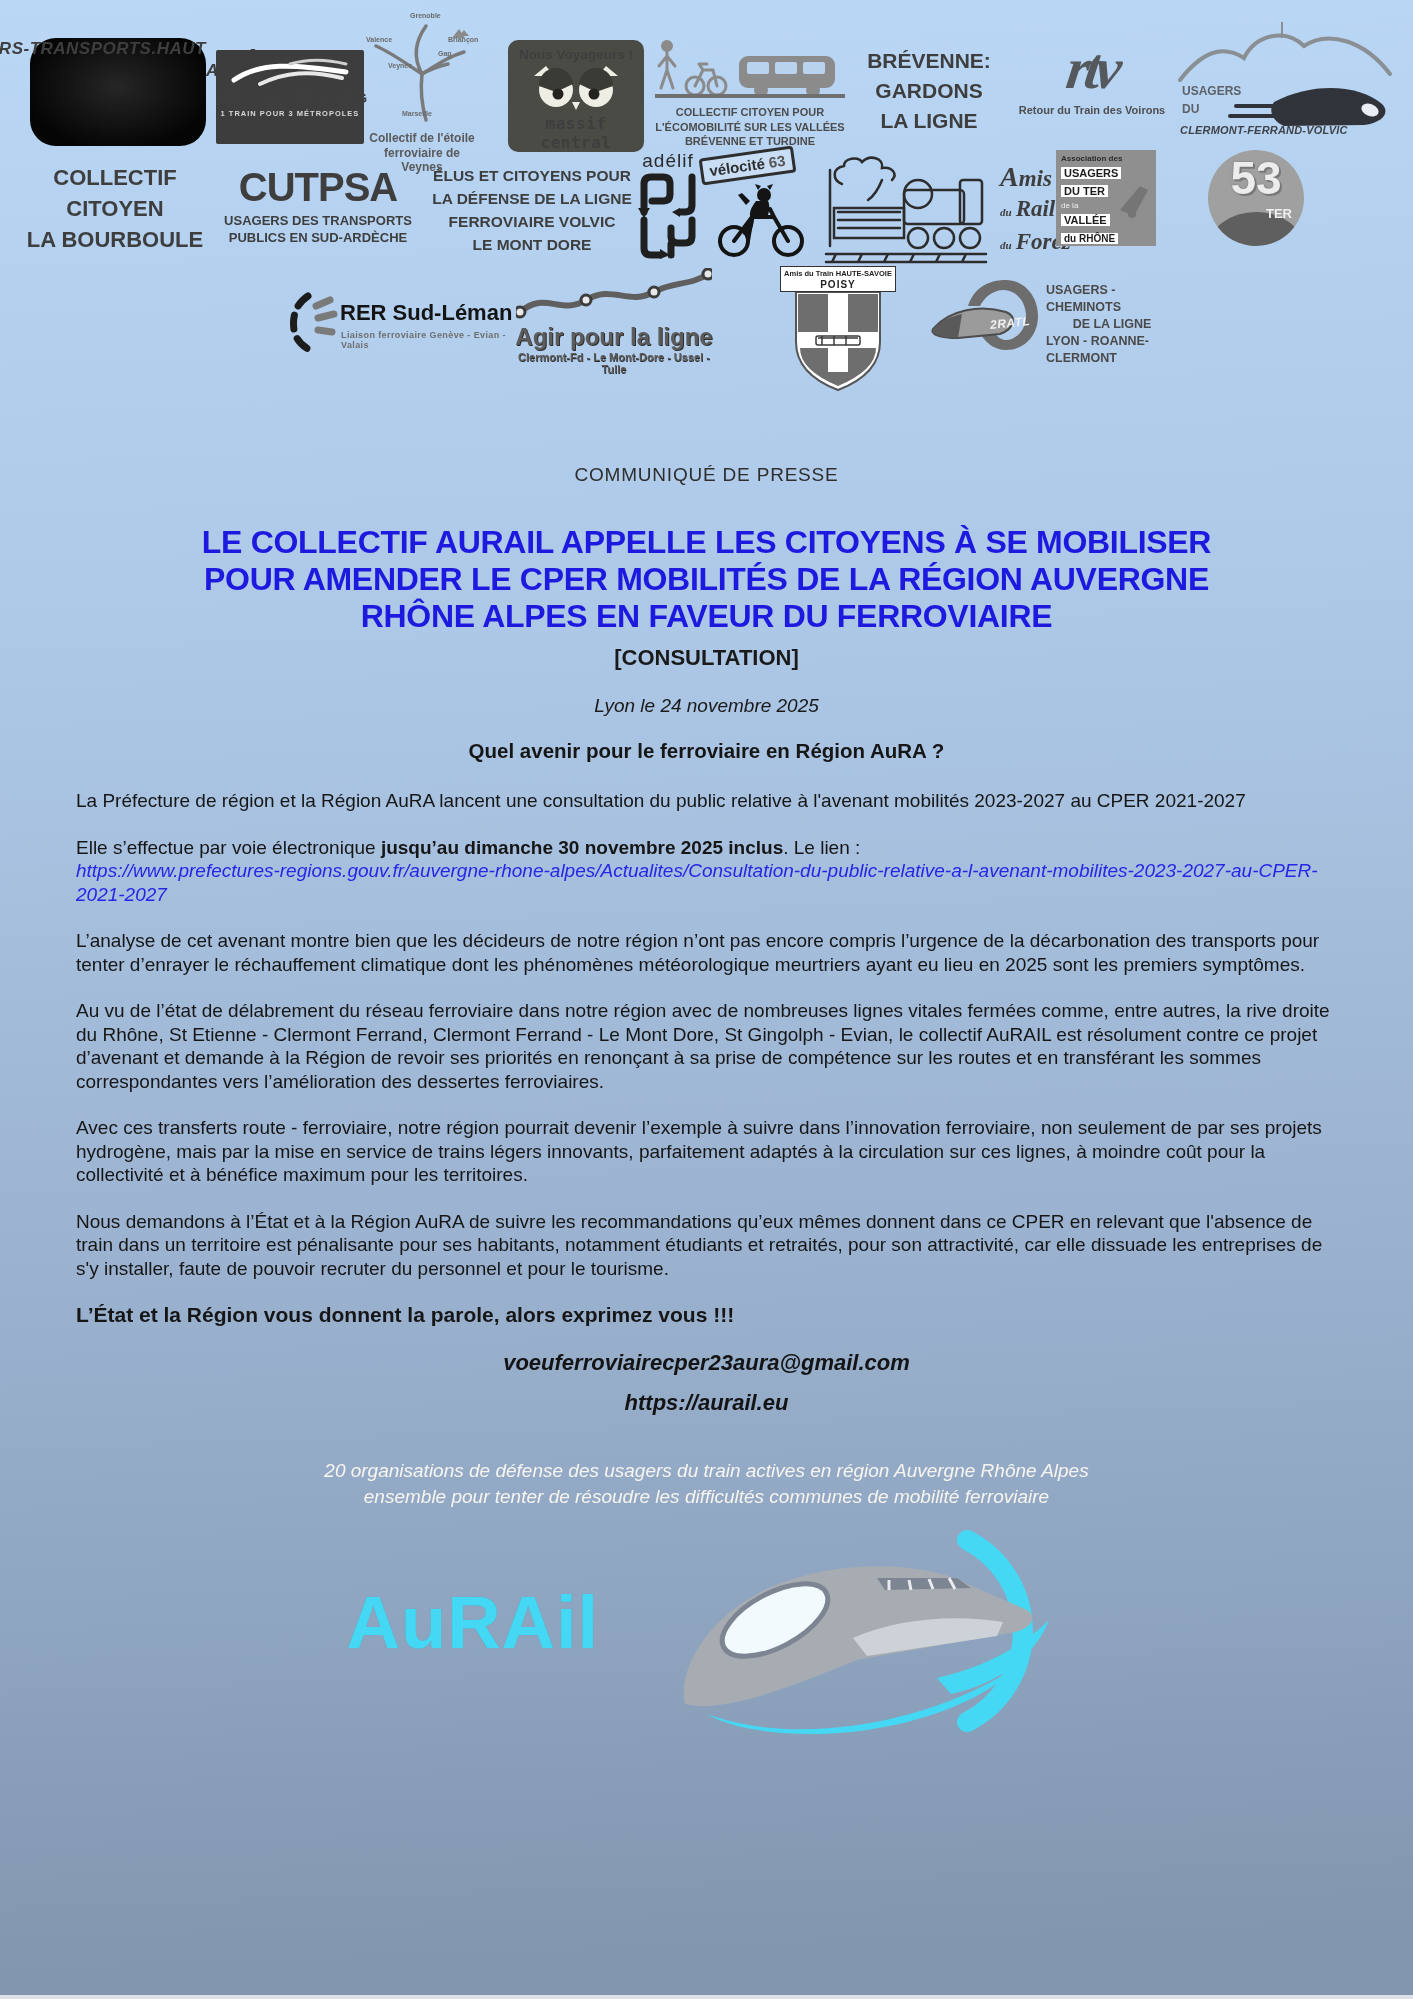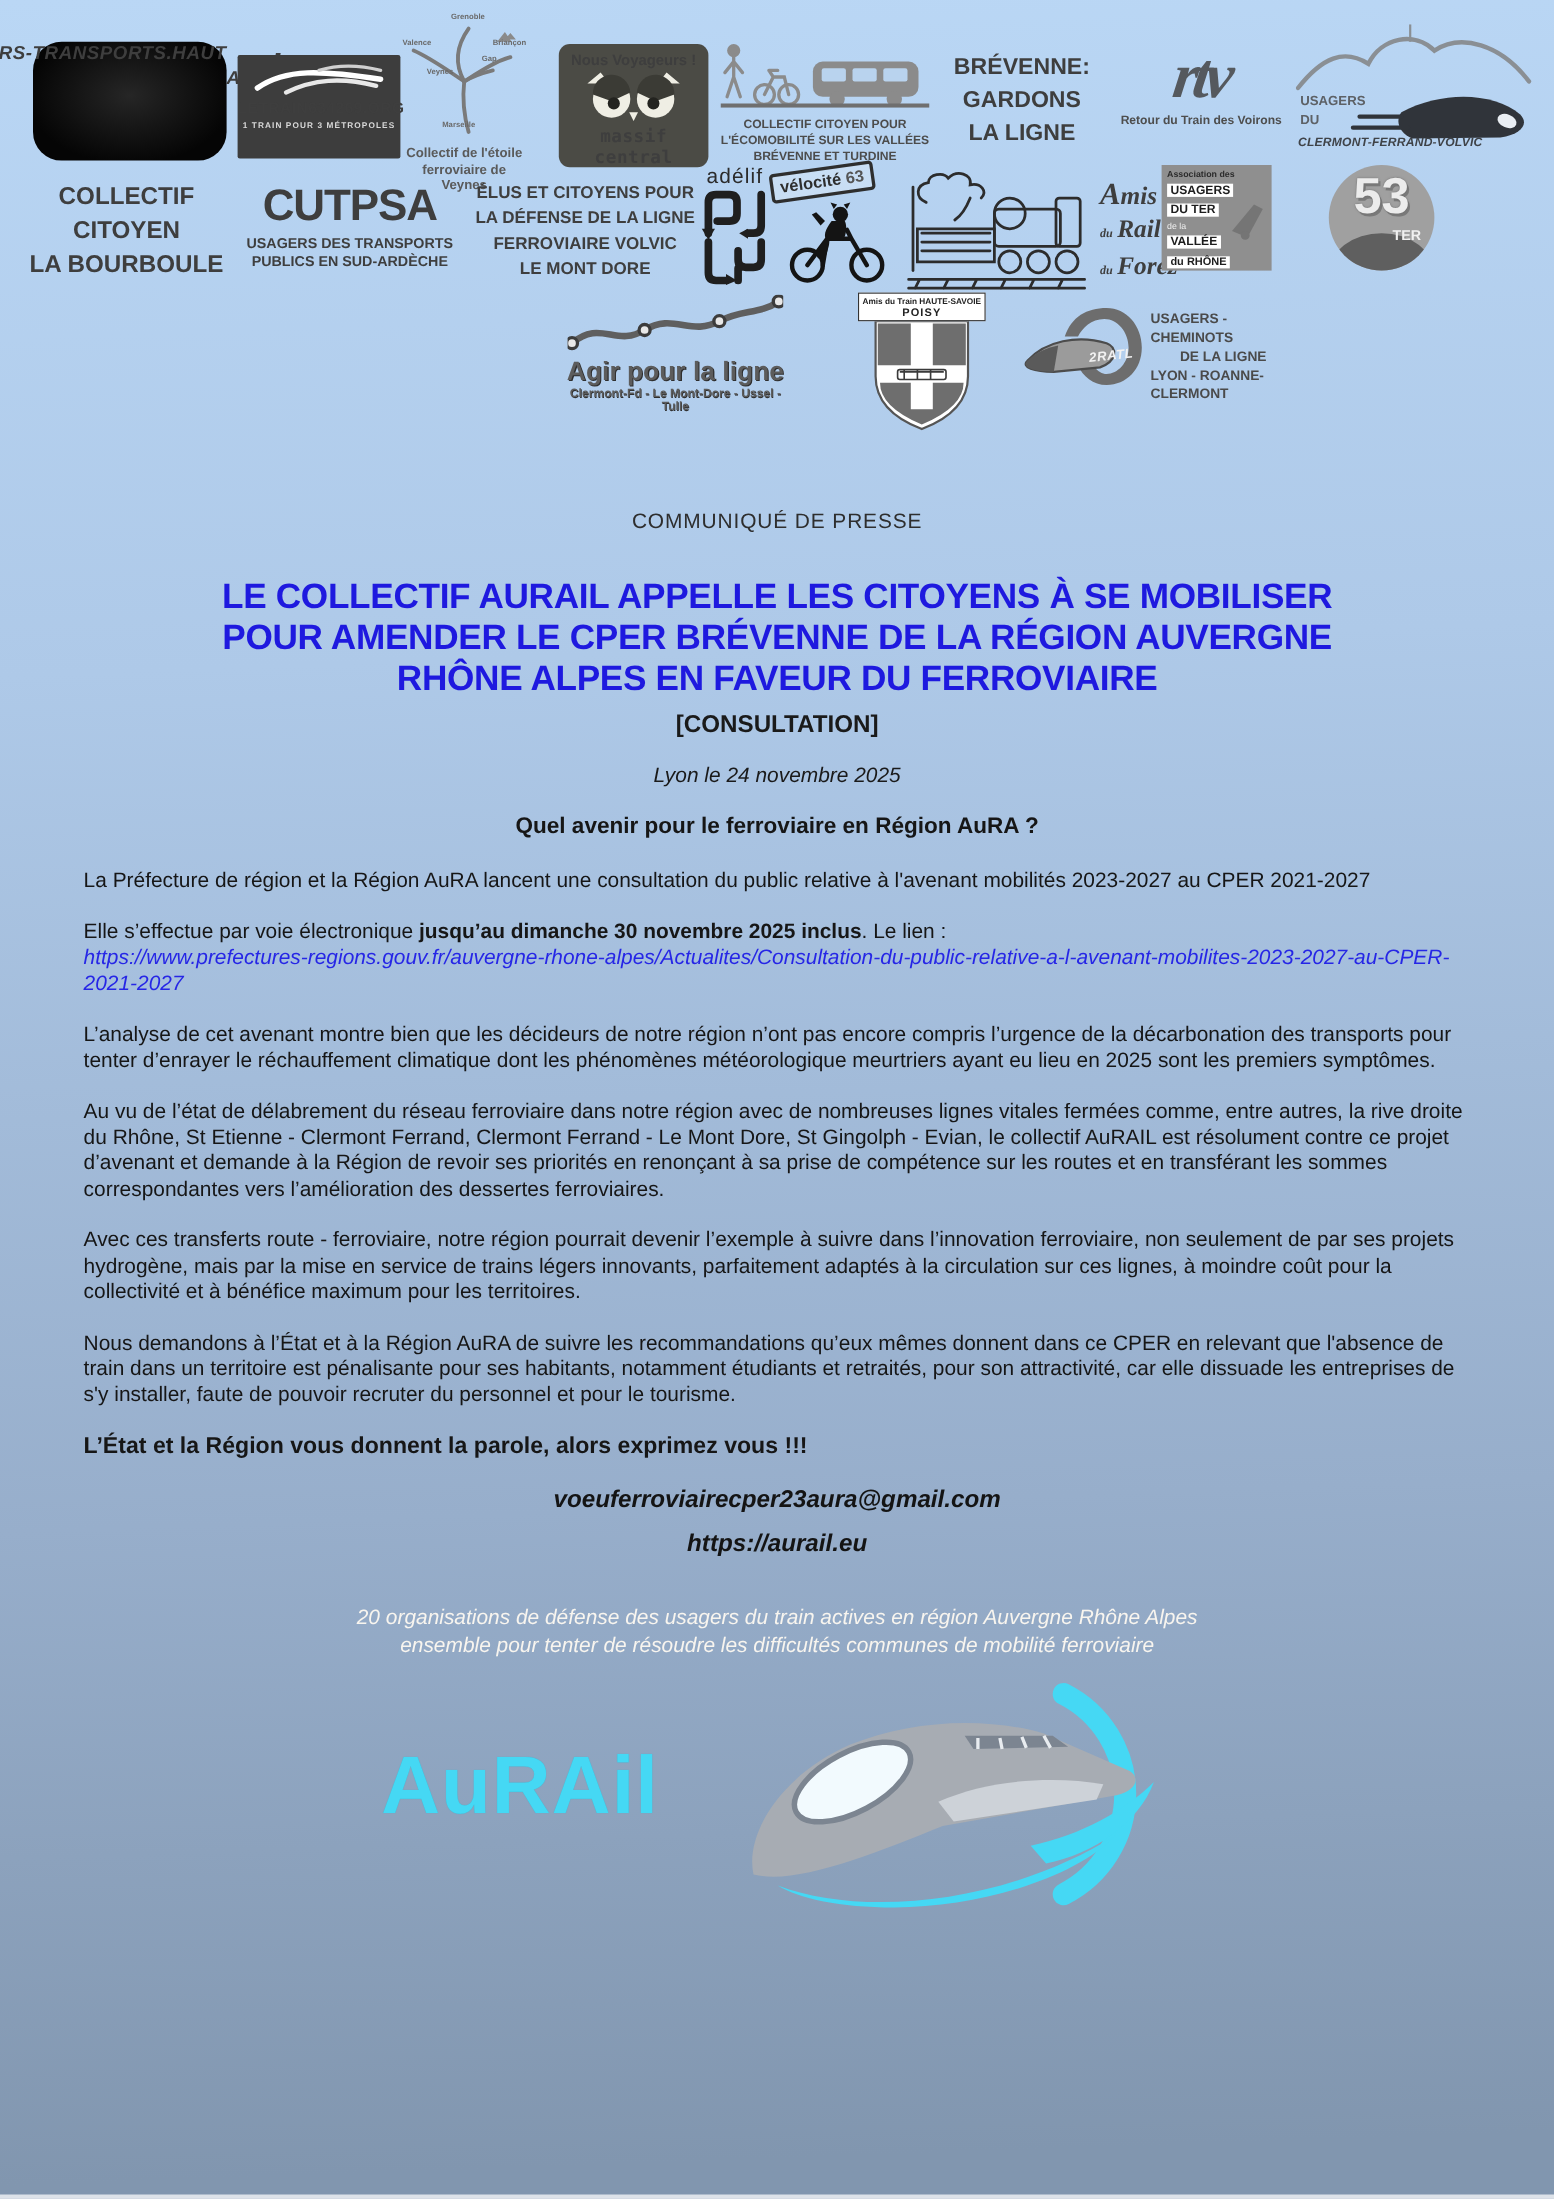--- a/index.html
+++ b/index.html
@@ -339,20 +339,30 @@
         <circle cx="14" cy="34" r="4" fill="#757575"></circle>
       </svg>
     </div>
 
     <div class="logo lg-ter53">
       <div class="mnt"></div>
       <div class="n">53</div>
       <div class="t">TER</div>
     </div>
 
+    <div class="logo lg-rer">
+      <svg width="52" height="60" viewBox="0 0 52 60">
+        <g stroke-linecap="round" fill="none">
+          <path d="M22 4 C10 12 6 24 8 38 C10 48 16 54 24 58" stroke="#1c1c1c" stroke-width="7" stroke-dasharray="14 10"></path>
+          <path d="M30 14 L44 8 M32 26 L48 22 M32 38 L46 40" stroke="#7a7a7a" stroke-width="7"></path>
+        </g>
+      </svg>
+      <div class="tt">RER Sud-Léman</div>
+      <div class="st">Liaison ferroviaire Genève - Evian - Valais</div>
+    </div>
 
     <div class="logo lg-agir">
       <svg width="196" height="52" viewBox="0 0 196 52">
         <path d="M4 44 C30 22 44 48 70 32 C96 16 112 38 138 24 C158 13 174 18 192 6" stroke="#5f5f5f" stroke-width="6" fill="none" stroke-linecap="round"></path>
         <g fill="#e8e8e8" stroke="#3c3c3c" stroke-width="3">
           <circle cx="4" cy="44" r="5"></circle>
             <circle cx="70" cy="32" r="5"></circle>
           <circle cx="138" cy="24" r="5"></circle>
             <circle cx="192" cy="6" r="5"></circle>
         </g>
@@ -389,21 +399,21 @@
         <div class="c">DE LA LIGNE</div>
         <div>LYON - ROANNE-CLERMONT</div>
       </div>
     </div>
   </div>
 
   <div class="kicker">COMMUNIQUÉ DE PRESSE</div>
 
   <div class="title">
     <div>LE COLLECTIF AURAIL APPELLE LES CITOYENS À SE MOBILISER</div>
-    <div>POUR AMENDER LE CPER BRÉVENNE DE LA RÉGION AUVERGNE</div>
+    <div>POUR AMENDER LE CPER MOBILITÉS DE LA RÉGION AUVERGNE</div>
     <div>RHÔNE ALPES EN FAVEUR DU FERROVIAIRE</div>
   </div>
 
   <div class="consult">[CONSULTATION]</div>
 
   <div class="dateline">Lyon le 24 novembre 2025</div>
 
   <div class="subtitle">Quel avenir pour le ferroviaire en Région AuRA ?</div>
 
   <div class="bodytext">

